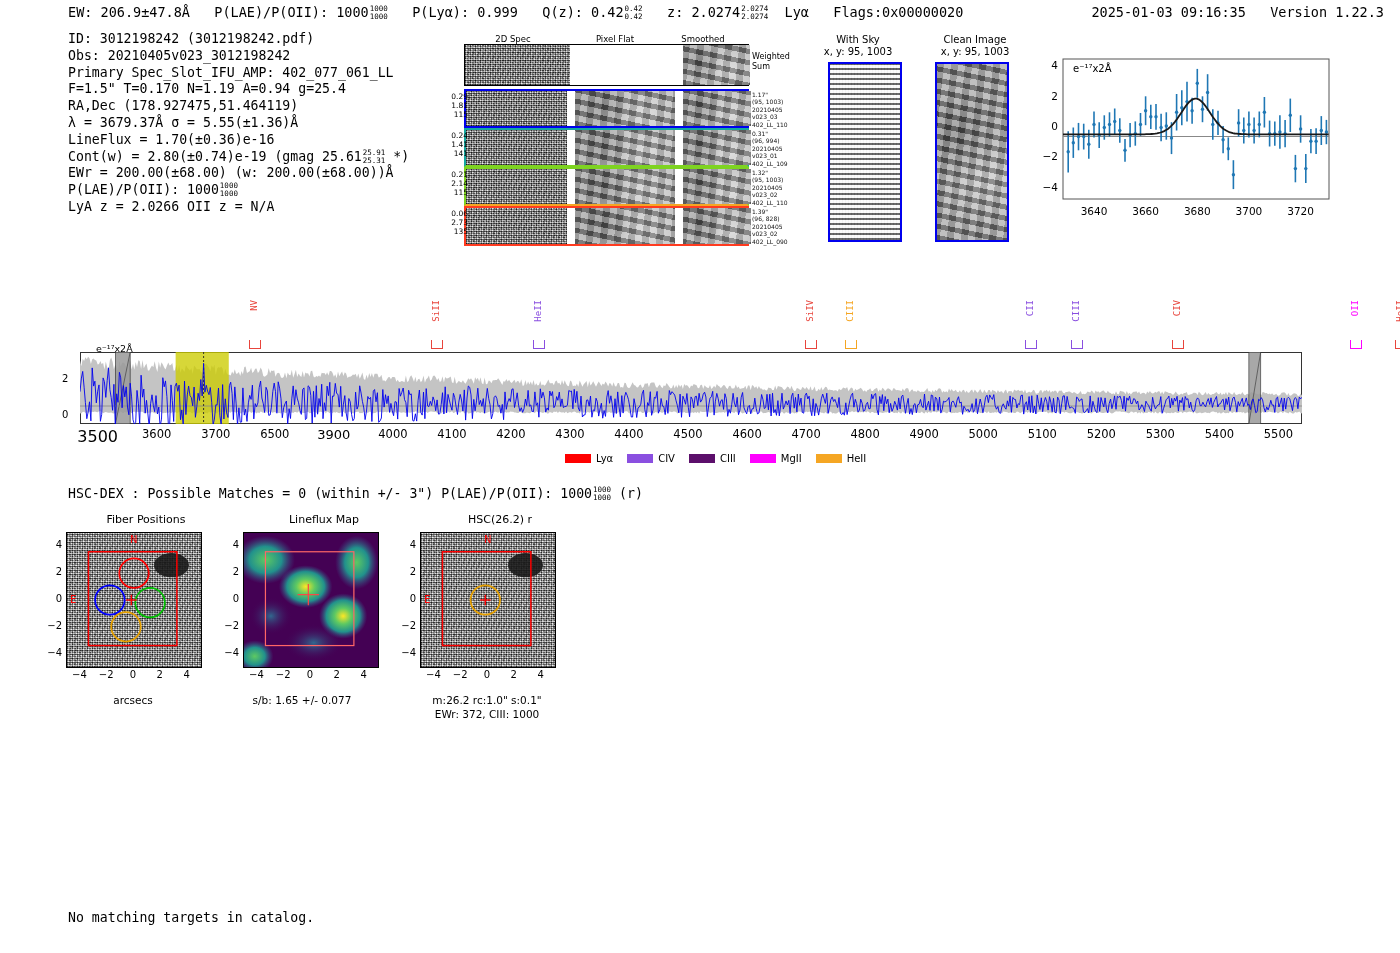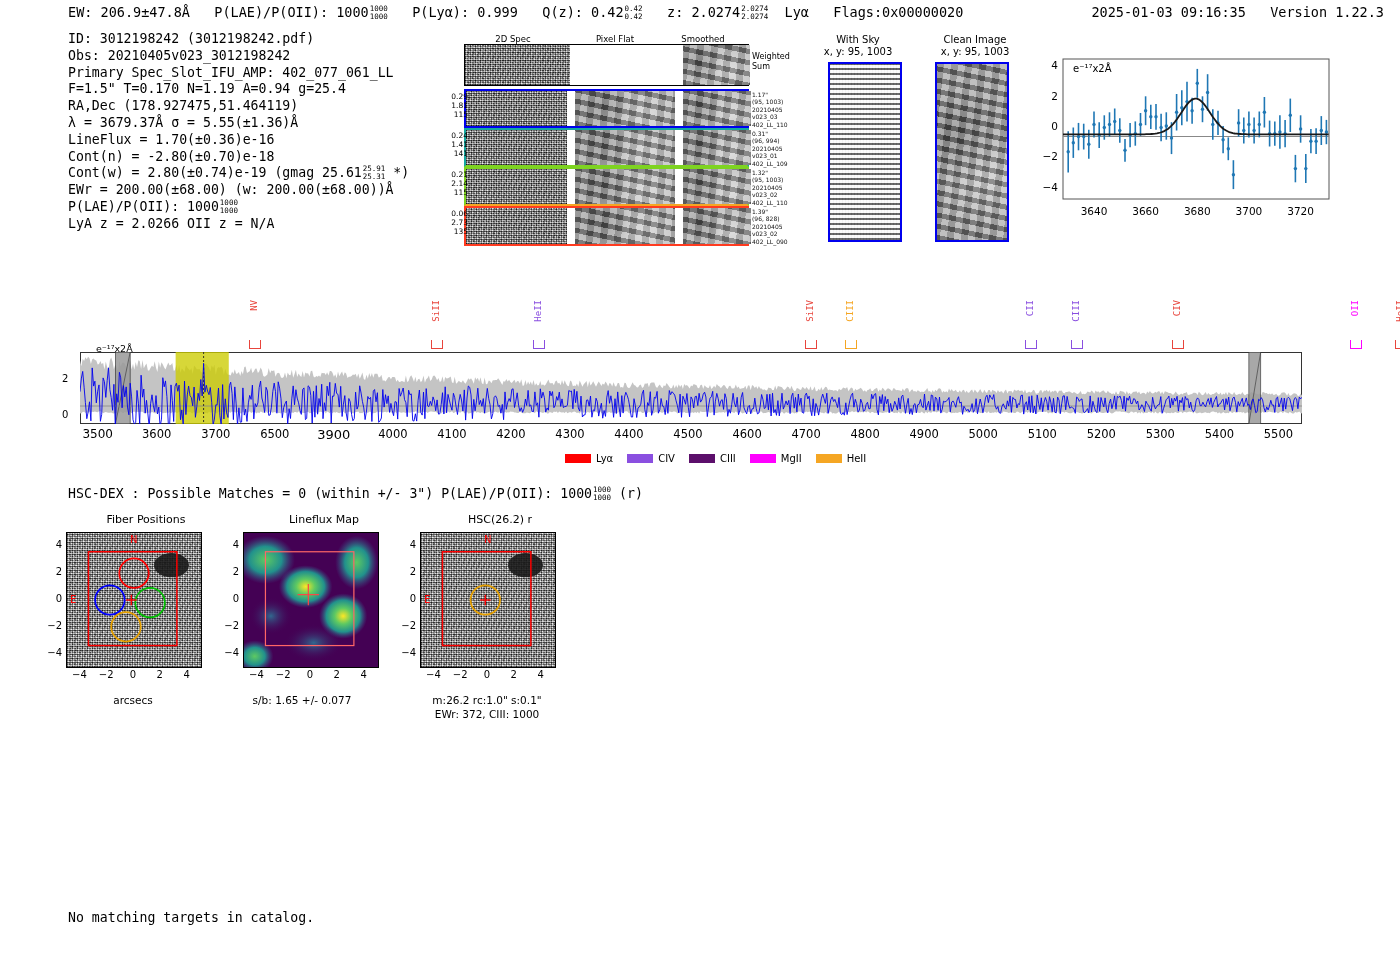--- a/index.html
+++ b/index.html
@@ -79,21 +79,20 @@
 </div>
 
 <div class="abs mono" id="info">
   <div class="row">ID: 3012198242 (3012198242.pdf)</div>
   <div class="row">Obs: 20210405v023_3012198242</div>
   <div class="row">Primary Spec_Slot_IFU_AMP: 402_077_061_LL</div>
   <div class="row">F=1.5"  T=0.170  N=1.19  A=0.94  g=25.4</div>
   <div class="row">RA,Dec (178.927475,51.464119)</div>
   <div class="row">λ = 3679.37Å  σ = 5.55(±1.36)Å</div>
   <div class="row">LineFlux = 1.70(±0.36)e-16</div>
-  <div class="row">Cont(n) = -2.80(±0.70)e-18</div>
   <div class="row"><span>Cont(w) = 2.80(±0.74)e-19 (gmag 25.61</span><span class="fracbox"><span>25.91</span><span>25.31</span></span> <span>*)</span></div>
   <div class="row">EWr = 200.00(±68.00) (w: 200.00(±68.00))Å</div>
   <div class="row"><span>P(LAE)/P(OII): 1000</span><span class="fracbox"><span>1000</span><span>1000</span></span></div>
   <div class="row">LyA z = 2.0266  OII z = N/A</div>
 </div>
 
 <div class="abs sans panel-title" style="left:478px;top:34px;width:70px;">2D Spec</div>
 <div class="abs sans panel-title" style="left:580px;top:34px;width:70px;">Pixel Flat</div>
 <div class="abs sans panel-title" style="left:668px;top:34px;width:70px;">Smoothed</div>
 <div class="abs sans" style="left:752px;top:52px;font-size:8px;line-height:9.5px;">
@@ -341,21 +340,21 @@
     <line id="fs-zero" stroke="#888" stroke-width="0.8" x1="0" x2="1222" y1="54" y2="54"></line>
     <line id="fs-emis" stroke="#222" stroke-width="0.9" stroke-dasharray="2,2" x1="123.5991014492753" x2="123.5991014492753" y1="0" y2="72"></line>
     <path id="fs-flux" fill="none" stroke="#0000ee" stroke-width="0.9" d="M0.0 39.7 L1.4 26.1 L2.7 19.4 L4.1 35.2 L5.4 50.5 L6.8 66.7 L8.1 60.1 L9.5 49.8 L10.9 68.9 L12.2 15.9 L13.6 34.1 L14.9 29.2 L16.3 50.9 L17.7 39.2 L19.0 32.9 L20.4 69.3 L21.7 62.4 L23.1 25.9 L24.4 29.6 L25.8 45.4 L27.2 28.5 L28.5 15.8 L29.9 37.6 L31.2 45.6 L32.6 58.3 L33.9 32.3 L35.3 74.8 L36.7 41.8 L38.0 50.3 L39.4 20.3 L40.7 25.8 L42.1 55.8 L43.4 33.6 L44.8 44.9 L46.2 34.9 L47.5 55.1 L48.9 62.8 L50.2 31.2 L51.6 44.9 L53.0 67.8 L54.3 71.9 L55.7 70.4 L57.0 38.4 L58.4 51.2 L59.7 71.8 L61.1 23.2 L62.5 45.2 L63.8 37.0 L65.2 61.2 L66.5 48.3 L67.9 62.0 L69.2 75.1 L70.6 51.7 L72.0 42.8 L73.3 53.3 L74.7 59.7 L76.0 43.6 L77.4 62.0 L78.8 55.1 L80.1 74.6 L81.5 67.2 L82.8 25.7 L84.2 34.8 L85.5 28.9 L86.9 44.6 L88.3 71.6 L89.6 74.7 L91.0 32.9 L92.3 48.5 L93.7 69.5 L95.0 34.3 L96.4 31.2 L97.8 39.3 L99.1 33.1 L100.5 67.7 L101.8 57.9 L103.2 72.4 L104.5 29.1 L105.9 62.6 L107.3 42.9 L108.6 34.1 L110.0 43.6 L111.3 45.5 L112.7 53.8 L114.1 35.0 L115.4 65.3 L116.8 54.7 L118.1 41.2 L119.5 48.5 L120.8 27.5 L122.2 44.0 L123.6 11.3 L124.9 40.2 L126.3 33.3 L127.6 39.1 L129.0 42.7 L130.3 35.5 L131.7 50.3 L133.1 73.1 L134.4 67.1 L135.8 52.8 L137.1 53.1 L138.5 36.0 L139.9 63.7 L141.2 73.2 L142.6 32.6 L143.9 67.0 L145.3 46.8 L146.6 60.9 L148.0 65.5 L149.4 33.6 L150.7 30.2 L152.1 41.6 L153.4 67.6 L154.8 34.9 L156.1 51.1 L157.5 73.2 L158.9 55.8 L160.2 70.2 L161.6 70.0 L162.9 35.9 L164.3 63.1 L165.6 57.1 L167.0 69.4 L168.4 50.8 L169.7 43.4 L171.1 47.4 L172.4 33.1 L173.8 66.9 L175.2 51.6 L176.5 54.8 L177.9 50.9 L179.2 35.5 L180.6 29.0 L181.9 46.0 L183.3 51.8 L184.7 60.6 L186.0 35.3 L187.4 38.8 L188.7 63.3 L190.1 63.0 L191.4 55.2 L192.8 39.5 L194.2 31.1 L195.5 39.6 L196.9 61.2 L198.2 29.8 L199.6 36.2 L201.0 46.8 L202.3 65.7 L203.7 55.6 L205.0 51.8 L206.4 49.0 L207.7 71.8 L209.1 56.7 L210.5 66.5 L211.8 46.8 L213.2 33.9 L214.5 52.8 L215.9 37.7 L217.2 46.1 L218.6 50.8 L220.0 58.3 L221.3 62.4 L222.7 37.4 L224.0 35.9 L225.4 67.6 L226.7 66.4 L228.1 33.8 L229.5 35.1 L230.8 43.5 L232.2 71.1 L233.5 39.3 L234.9 65.2 L236.3 33.7 L237.6 62.2 L239.0 46.5 L240.3 54.3 L241.7 32.2 L243.0 66.7 L244.4 50.7 L245.8 58.7 L247.1 34.1 L248.5 43.6 L249.8 30.3 L251.2 71.0 L252.5 44.0 L253.9 44.2 L255.3 31.4 L256.6 41.4 L258.0 42.4 L259.3 55.1 L260.7 34.3 L262.1 64.5 L263.4 52.2 L264.8 43.6 L266.1 60.7 L267.5 68.5 L268.8 46.5 L270.2 49.7 L271.6 62.5 L272.9 68.8 L274.3 66.6 L275.6 40.1 L277.0 57.1 L278.3 53.8 L279.7 33.8 L281.1 41.1 L282.4 49.3 L283.8 55.9 L285.1 67.6 L286.5 59.0 L287.8 44.5 L289.2 47.1 L290.6 45.4 L291.9 69.5 L293.3 39.2 L294.6 37.5 L296.0 49.8 L297.4 40.7 L298.7 70.3 L300.1 68.8 L301.4 66.0 L302.8 37.5 L304.1 55.1 L305.5 42.7 L306.9 51.6 L308.2 43.9 L309.6 60.4 L310.9 51.4 L312.3 58.8 L313.6 63.7 L315.0 49.6 L316.4 50.1 L317.7 67.1 L319.1 36.5 L320.4 44.2 L321.8 40.4 L323.2 36.0 L324.5 47.5 L325.9 50.7 L327.2 64.7 L328.6 38.2 L329.9 42.7 L331.3 41.9 L332.7 68.5 L334.0 69.1 L335.4 61.8 L336.7 69.1 L338.1 48.3 L339.4 38.0 L340.8 60.3 L342.2 63.1 L343.5 40.1 L344.9 66.7 L346.2 36.6 L347.6 53.9 L348.9 54.6 L350.3 49.3 L351.7 53.5 L353.0 44.9 L354.4 48.9 L355.7 58.7 L357.1 47.9 L358.5 62.1 L359.8 61.8 L361.2 52.6 L362.5 40.7 L363.9 62.0 L365.2 34.8 L366.6 60.8 L368.0 42.4 L369.3 47.9 L370.7 53.9 L372.0 58.2 L373.4 41.3 L374.7 45.5 L376.1 54.7 L377.5 62.5 L378.8 50.1 L380.2 42.4 L381.5 48.0 L382.9 59.1 L384.3 37.9 L385.6 68.1 L387.0 46.0 L388.3 34.0 L389.7 35.3 L391.0 42.8 L392.4 66.6 L393.8 47.4 L395.1 58.8 L396.5 48.9 L397.8 36.2 L399.2 52.6 L400.5 48.4 L401.9 54.3 L403.3 46.6 L404.6 61.2 L406.0 47.0 L407.3 36.4 L408.7 46.4 L410.0 52.6 L411.4 66.9 L412.8 61.7 L414.1 45.5 L415.5 43.8 L416.8 46.4 L418.2 54.4 L419.6 53.4 L420.9 61.2 L422.3 52.4 L423.6 67.7 L425.0 39.9 L426.3 57.3 L427.7 50.3 L429.1 46.6 L430.4 49.6 L431.8 37.4 L433.1 36.8 L434.5 55.5 L435.8 49.2 L437.2 40.8 L438.6 53.3 L439.9 59.3 L441.3 55.7 L442.6 60.3 L444.0 56.8 L445.4 47.0 L446.7 53.5 L448.1 38.4 L449.4 54.2 L450.8 52.9 L452.1 59.5 L453.5 59.7 L454.9 39.9 L456.2 53.4 L457.6 50.8 L458.9 65.2 L460.3 36.8 L461.6 46.1 L463.0 40.2 L464.4 45.7 L465.7 60.2 L467.1 55.9 L468.4 58.2 L469.8 39.0 L471.1 43.8 L472.5 39.6 L473.9 55.7 L475.2 53.5 L476.6 44.6 L477.9 48.3 L479.3 40.1 L480.7 54.4 L482.0 46.9 L483.4 55.6 L484.7 54.6 L486.1 54.4 L487.4 53.3 L488.8 38.5 L490.2 39.4 L491.5 39.0 L492.9 56.8 L494.2 37.4 L495.6 50.7 L496.9 39.3 L498.3 56.0 L499.7 59.1 L501.0 44.1 L502.4 65.0 L503.7 63.0 L505.1 62.8 L506.5 48.2 L507.8 47.9 L509.2 54.2 L510.5 44.0 L511.9 65.2 L513.2 57.9 L514.6 58.7 L516.0 46.2 L517.3 49.6 L518.7 64.1 L520.0 57.1 L521.4 51.2 L522.7 66.2 L524.1 58.5 L525.5 64.4 L526.8 45.2 L528.2 38.6 L529.5 51.3 L530.9 43.8 L532.2 52.0 L533.6 65.3 L535.0 46.7 L536.3 61.5 L537.7 39.9 L539.0 54.7 L540.4 64.9 L541.8 43.6 L543.1 61.1 L544.5 45.1 L545.8 40.3 L547.2 43.4 L548.5 47.7 L549.9 55.9 L551.3 65.0 L552.6 65.0 L554.0 46.7 L555.3 53.4 L556.7 65.5 L558.0 55.9 L559.4 55.0 L560.8 52.2 L562.1 41.9 L563.5 38.2 L564.8 57.4 L566.2 64.9 L567.6 50.6 L568.9 53.6 L570.3 39.7 L571.6 63.3 L573.0 58.1 L574.3 45.3 L575.7 46.2 L577.1 39.4 L578.4 61.2 L579.8 57.6 L581.1 46.5 L582.5 54.1 L583.8 54.5 L585.2 62.6 L586.6 48.4 L587.9 61.3 L589.3 38.5 L590.6 42.7 L592.0 39.7 L593.3 41.2 L594.7 43.0 L596.1 48.8 L597.4 53.7 L598.8 60.8 L600.1 42.1 L601.5 65.3 L602.9 44.2 L604.2 47.5 L605.6 52.3 L606.9 41.5 L608.3 55.3 L609.6 64.8 L611.0 44.9 L612.4 47.4 L613.7 56.0 L615.1 44.7 L616.4 44.2 L617.8 53.6 L619.1 41.3 L620.5 50.1 L621.9 48.0 L623.2 42.3 L624.6 40.2 L625.9 45.0 L627.3 64.6 L628.7 53.4 L630.0 46.2 L631.4 44.7 L632.7 39.3 L634.1 63.1 L635.4 49.2 L636.8 41.4 L638.2 46.7 L639.5 54.2 L640.9 48.7 L642.2 47.6 L643.6 57.4 L644.9 41.7 L646.3 46.5 L647.7 64.3 L649.0 57.4 L650.4 61.2 L651.7 52.7 L653.1 41.3 L654.4 51.1 L655.8 55.0 L657.2 45.3 L658.5 62.7 L659.9 58.1 L661.2 45.3 L662.6 40.5 L664.0 55.8 L665.3 58.9 L666.7 61.8 L668.0 54.8 L669.4 53.4 L670.7 61.8 L672.1 56.8 L673.5 56.6 L674.8 46.1 L676.2 56.5 L677.5 61.9 L678.9 61.0 L680.2 54.0 L681.6 42.5 L683.0 47.8 L684.3 56.6 L685.7 55.5 L687.0 42.3 L688.4 57.8 L689.8 42.2 L691.1 64.0 L692.5 41.2 L693.8 60.8 L695.2 57.5 L696.5 63.3 L697.9 48.6 L699.3 63.9 L700.6 54.0 L702.0 41.2 L703.3 57.1 L704.7 53.5 L706.0 48.9 L707.4 53.0 L708.8 48.4 L710.1 61.6 L711.5 44.2 L712.8 41.2 L714.2 56.2 L715.5 45.4 L716.9 59.9 L718.3 42.0 L719.6 53.3 L721.0 46.1 L722.3 60.4 L723.7 61.2 L725.1 43.5 L726.4 41.1 L727.8 46.9 L729.1 44.2 L730.5 57.5 L731.8 63.7 L733.2 46.8 L734.6 63.8 L735.9 51.5 L737.3 55.6 L738.6 63.1 L740.0 55.3 L741.3 46.8 L742.7 42.1 L744.1 46.8 L745.4 51.4 L746.8 41.2 L748.1 61.4 L749.5 54.9 L750.9 47.4 L752.2 44.9 L753.6 49.5 L754.9 47.4 L756.3 51.3 L757.6 55.6 L759.0 45.5 L760.4 61.0 L761.7 62.7 L763.1 60.5 L764.4 63.2 L765.8 50.8 L767.1 62.6 L768.5 55.4 L769.9 48.2 L771.2 43.5 L772.6 41.2 L773.9 55.2 L775.3 47.3 L776.6 51.5 L778.0 59.9 L779.4 58.1 L780.7 47.2 L782.1 51.0 L783.4 59.2 L784.8 58.4 L786.2 52.4 L787.5 50.3 L788.9 56.8 L790.2 56.6 L791.6 42.3 L792.9 46.8 L794.3 42.5 L795.7 41.6 L797.0 57.5 L798.4 62.9 L799.7 44.5 L801.1 51.7 L802.4 42.6 L803.8 58.7 L805.2 44.5 L806.5 51.7 L807.9 47.1 L809.2 60.7 L810.6 51.4 L812.0 59.3 L813.3 56.0 L814.7 49.3 L816.0 52.8 L817.4 58.1 L818.7 45.9 L820.1 57.0 L821.5 44.5 L822.8 43.1 L824.2 52.2 L825.5 61.3 L826.9 52.2 L828.2 46.4 L829.6 62.1 L831.0 56.5 L832.3 62.6 L833.7 52.9 L835.0 51.6 L836.4 60.8 L837.7 52.8 L839.1 52.3 L840.5 47.4 L841.8 53.8 L843.2 55.7 L844.5 42.0 L845.9 58.1 L847.3 53.4 L848.6 49.2 L850.0 58.4 L851.3 43.0 L852.7 43.7 L854.0 58.9 L855.4 45.1 L856.8 46.9 L858.1 58.3 L859.5 45.0 L860.8 61.1 L862.2 57.3 L863.5 49.2 L864.9 50.0 L866.3 49.1 L867.6 48.1 L869.0 45.5 L870.3 59.9 L871.7 50.0 L873.1 49.0 L874.4 51.5 L875.8 55.3 L877.1 48.0 L878.5 44.7 L879.8 51.1 L881.2 50.0 L882.6 62.3 L883.9 54.3 L885.3 56.5 L886.6 58.9 L888.0 57.2 L889.3 60.2 L890.7 57.4 L892.1 51.6 L893.4 60.3 L894.8 57.4 L896.1 46.7 L897.5 61.8 L898.8 54.5 L900.2 47.0 L901.6 52.8 L902.9 60.7 L904.3 53.5 L905.6 45.3 L907.0 43.2 L908.4 50.6 L909.7 42.9 L911.1 45.6 L912.4 47.4 L913.8 42.6 L915.1 53.6 L916.5 57.2 L917.9 54.5 L919.2 60.6 L920.6 61.3 L921.9 54.5 L923.3 51.8 L924.6 55.2 L926.0 57.2 L927.4 48.8 L928.7 54.1 L930.1 43.9 L931.4 60.4 L932.8 45.4 L934.2 47.3 L935.5 47.5 L936.9 56.0 L938.2 51.7 L939.6 52.6 L940.9 43.7 L942.3 43.0 L943.7 62.1 L945.0 52.2 L946.4 49.7 L947.7 58.0 L949.1 44.5 L950.4 60.5 L951.8 43.7 L953.2 60.8 L954.5 54.0 L955.9 62.0 L957.2 43.1 L958.6 51.2 L959.9 57.5 L961.3 45.8 L962.7 59.8 L964.0 50.5 L965.4 45.5 L966.7 49.2 L968.1 58.1 L969.5 44.7 L970.8 50.1 L972.2 59.8 L973.5 46.3 L974.9 60.2 L976.2 60.9 L977.6 45.1 L979.0 48.1 L980.3 61.7 L981.7 51.8 L983.0 44.0 L984.4 43.8 L985.7 57.8 L987.1 44.4 L988.5 52.0 L989.8 56.3 L991.2 55.0 L992.5 55.7 L993.9 56.6 L995.3 61.3 L996.6 45.1 L998.0 46.3 L999.3 49.4 L1000.7 47.5 L1002.0 46.9 L1003.4 59.8 L1004.8 60.6 L1006.1 58.8 L1007.5 56.6 L1008.8 61.0 L1010.2 43.9 L1011.5 60.0 L1012.9 49.3 L1014.3 54.7 L1015.6 59.4 L1017.0 60.5 L1018.3 45.6 L1019.7 59.4 L1021.0 45.5 L1022.4 50.6 L1023.8 54.9 L1025.1 45.9 L1026.5 57.2 L1027.8 60.8 L1029.2 51.5 L1030.6 47.1 L1031.9 56.7 L1033.3 51.0 L1034.6 43.9 L1036.0 57.3 L1037.3 44.3 L1038.7 45.4 L1040.1 44.1 L1041.4 48.4 L1042.8 56.8 L1044.1 44.2 L1045.5 59.1 L1046.8 45.8 L1048.2 48.4 L1049.6 44.1 L1050.9 51.6 L1052.3 51.6 L1053.6 46.7 L1055.0 47.3 L1056.4 51.7 L1057.7 49.0 L1059.1 58.0 L1060.4 56.3 L1061.8 52.7 L1063.1 54.9 L1064.5 59.5 L1065.9 49.2 L1067.2 51.6 L1068.6 53.5 L1069.9 56.9 L1071.3 59.2 L1072.6 45.3 L1074.0 52.7 L1075.4 56.9 L1076.7 54.5 L1078.1 52.8 L1079.4 52.6 L1080.8 44.6 L1082.1 61.3 L1083.5 56.7 L1084.9 52.3 L1086.2 47.5 L1087.6 46.5 L1088.9 44.1 L1090.3 55.9 L1091.7 46.4 L1093.0 53.1 L1094.4 46.0 L1095.7 49.1 L1097.1 44.3 L1098.4 59.1 L1099.8 48.1 L1101.2 50.8 L1102.5 45.6 L1103.9 58.3 L1105.2 44.5 L1106.6 47.7 L1107.9 46.7 L1109.3 55.9 L1110.7 50.1 L1112.0 57.4 L1113.4 59.7 L1114.7 57.9 L1116.1 48.8 L1117.5 45.9 L1118.8 47.3 L1120.2 53.7 L1121.5 53.6 L1122.9 50.2 L1124.2 52.9 L1125.6 54.9 L1127.0 49.8 L1128.3 46.6 L1129.7 52.5 L1131.0 45.8 L1132.4 55.4 L1133.7 50.6 L1135.1 47.4 L1136.5 44.5 L1137.8 55.0 L1139.2 52.0 L1140.5 51.7 L1141.9 48.4 L1143.2 47.2 L1144.6 57.9 L1146.0 46.6 L1147.3 52.6 L1148.7 45.1 L1150.0 58.7 L1151.4 52.8 L1152.8 46.2 L1154.1 45.0 L1155.5 50.5 L1156.8 59.8 L1158.2 49.6 L1159.5 53.7 L1160.9 49.8 L1162.3 46.3 L1163.6 54.5 L1165.0 50.4 L1166.3 45.9 L1167.7 53.4 L1169.0 52.3 L1170.4 57.6 L1171.8 49.1 L1173.1 46.9 L1174.5 53.5 L1175.8 60.7 L1177.2 59.5 L1178.6 47.3 L1179.9 48.4 L1181.3 45.6 L1182.6 47.9 L1184.0 55.9 L1185.3 60.1 L1186.7 54.9 L1188.1 57.9 L1189.4 54.3 L1190.8 48.3 L1192.1 53.1 L1193.5 53.0 L1194.8 60.5 L1196.2 46.4 L1197.6 45.1 L1198.9 55.0 L1200.3 50.9 L1201.6 45.9 L1203.0 59.0 L1204.3 46.1 L1205.7 57.1 L1207.1 46.6 L1208.4 45.3 L1209.8 46.8 L1211.1 52.1 L1212.5 58.6 L1213.9 48.2 L1215.2 45.6 L1216.6 46.9 L1217.9 56.7 L1219.3 45.1 L1220.6 46.9 L1222.0 45.2 "></path>
   </svg>
 </div>
 <div class="abs sans" style="left:96px;top:343px;font-size:9.5px;">e⁻¹⁷x2Å</div>
 <div class="abs sans" style="left:62px;top:373px;font-size:10px;">2</div>
 <div class="abs sans" style="left:62px;top:409px;font-size:10px;">0</div>
 
 <div class="abs" id="fs-xticklabels" style="left:0;top:427px;width:1400px;height:16px;">
-    <div class="abs sans" style="left:75.7px;top:0;width:44px;text-align:center;font-size:12px;">3500</div>
+    <div class="abs sans" style="left:75.7px;top:0;width:44px;text-align:center;font-size:16px;">3500</div>
     <div class="abs sans" style="left:134.7px;top:0;width:44px;text-align:center;font-size:11.5px;">3600</div>
     <div class="abs sans" style="left:193.8px;top:0;width:44px;text-align:center;font-size:11.5px;">3700</div>
     <div class="abs sans" style="left:252.8px;top:0;width:44px;text-align:center;font-size:11.5px;">6500</div>
     <div class="abs sans" style="left:311.8px;top:0;width:44px;text-align:center;font-size:13px;">3900</div>
     <div class="abs sans" style="left:370.9px;top:0;width:44px;text-align:center;font-size:11.5px;">4000</div>
     <div class="abs sans" style="left:429.9px;top:0;width:44px;text-align:center;font-size:11.5px;">4100</div>
     <div class="abs sans" style="left:488.9px;top:0;width:44px;text-align:center;font-size:11.5px;">4200</div>
     <div class="abs sans" style="left:548.0px;top:0;width:44px;text-align:center;font-size:11.5px;">4300</div>
     <div class="abs sans" style="left:607.0px;top:0;width:44px;text-align:center;font-size:11.5px;">4400</div>
     <div class="abs sans" style="left:666.0px;top:0;width:44px;text-align:center;font-size:11.5px;">4500</div>

